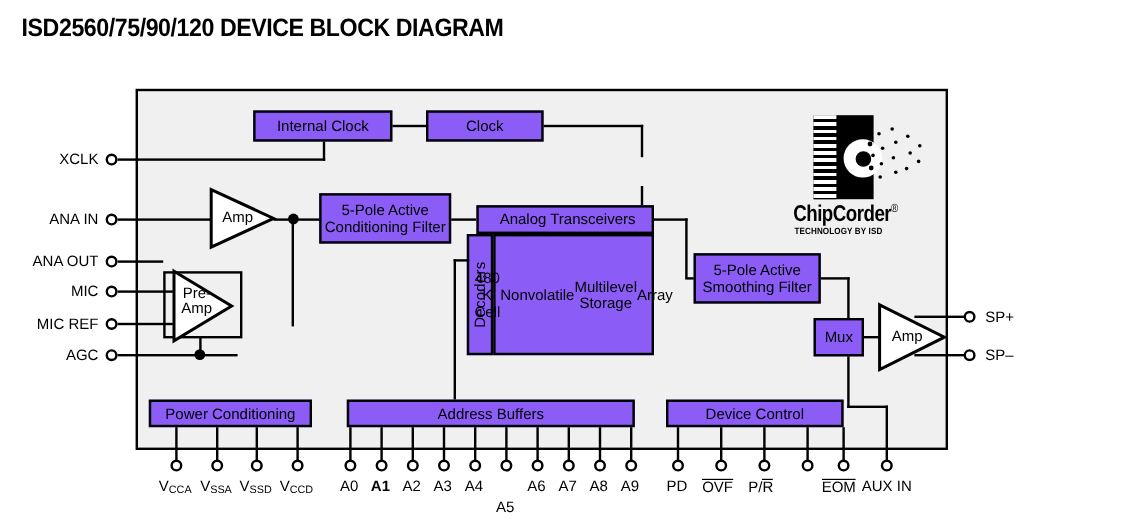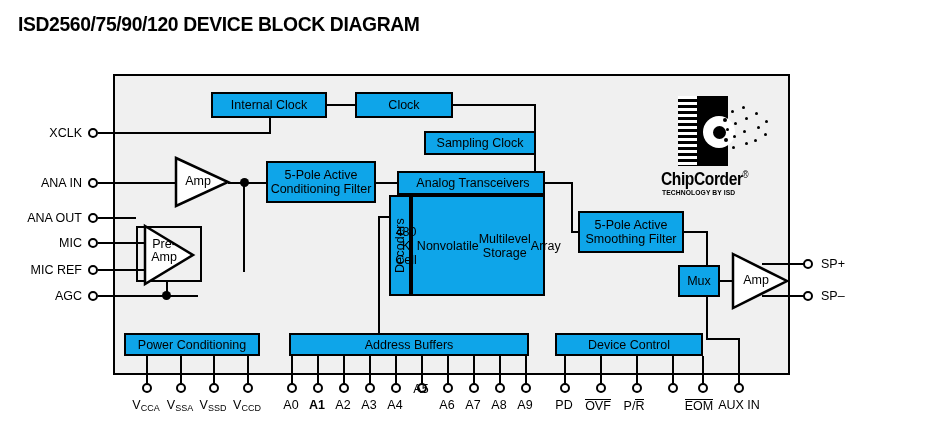--- a/index.html
+++ b/index.html
@@ -21,21 +21,21 @@
   }
 
   
   .panel{
     position:absolute;left:113px;top:74px;width:677px;height:301px;
     background:#f0f0f0;border:2.5px solid #000;box-sizing:border-box;
   }
 
   
   .box{
-    position:absolute;background:#0ea5e9;border:2px solid #000;
+    position:absolute;background:#8b5cf6;border:2px solid #000;
     box-sizing:border-box;display:flex;align-items:center;justify-content:center;
     text-align:center;font-size:12.5px;line-height:1.12;white-space:nowrap;
   }
   .box.multiline{white-space:normal;}
   .line{position:absolute;background:#000;}
   .h{height:2px;}
   .v{width:2px;}
   .dot{position:absolute;width:9px;height:9px;border-radius:50%;background:#000;}
   .pin{
     position:absolute;width:10px;height:10px;border-radius:50%;
@@ -119,21 +119,20 @@
   <div class="box" style="left:211px;top:92px;width:116px;height:26px;">Internal Clock</div>
   <div class="box" style="left:355px;top:92px;width:98px;height:26px;">Clock</div>
 
   <div class="line h" style="left:327px;top:104px;width:28px;"></div>
 
   <div class="line v" style="left:269px;top:118px;height:16px;"></div>
   <div class="line h" style="left:115px;top:132px;width:156px;"></div>
 
   <div class="line h" style="left:453px;top:104px;width:83px;"></div>
   <div class="line v" style="left:534px;top:104px;height:27px;"></div>
-  <div class="box" style="left:424px;top:131px;width:112px;height:24px;">Sampling Clock</div>
   <div class="line v" style="left:534px;top:155px;height:19px;"></div>
 
   <div class="tri" style="left:174px;top:156px;width:56px;height:52px;">
     <svg width="56" height="52" viewBox="0 0 56 52">
       <polygon points="2,2 54,26 2,50" fill="#ffffff" stroke="#000000" stroke-width="2.5"></polygon>
     </svg>
     <div class="tlabel" style="left:5px;top:19px;width:38px;">Amp</div>
   </div>
   <div class="line h" style="left:228px;top:182px;width:45px;"></div>
   <div class="dot" style="left:240px;top:178px;"></div>
@@ -255,21 +254,21 @@
   <div class="line v" style="left:369px;top:356px;height:30px;"></div>
   <div class="pin" style="left:365px;top:383px;"></div>
   <div class="plabel" style="left:351px;top:398px;width:36px;text-align:center;">A3</div>
 
   <div class="line v" style="left:395px;top:356px;height:30px;"></div>
   <div class="pin" style="left:391px;top:383px;"></div>
   <div class="plabel" style="left:377px;top:398px;width:36px;text-align:center;">A4</div>
 
   <div class="line v" style="left:421px;top:356px;height:30px;"></div>
   <div class="pin" style="left:417px;top:383px;"></div>
-  <div class="plabel" style="left:403px;top:382px;width:36px;text-align:center;">A5</div>
+  <div class="plabel" style="left:403px;top:416px;width:36px;text-align:center;">A5</div>
 
   <div class="line v" style="left:447px;top:356px;height:30px;"></div>
   <div class="pin" style="left:443px;top:383px;"></div>
   <div class="plabel" style="left:429px;top:398px;width:36px;text-align:center;">A6</div>
 
   <div class="line v" style="left:473px;top:356px;height:30px;"></div>
   <div class="pin" style="left:469px;top:383px;"></div>
   <div class="plabel" style="left:455px;top:398px;width:36px;text-align:center;">A7</div>
 
   <div class="line v" style="left:499px;top:356px;height:30px;"></div>

